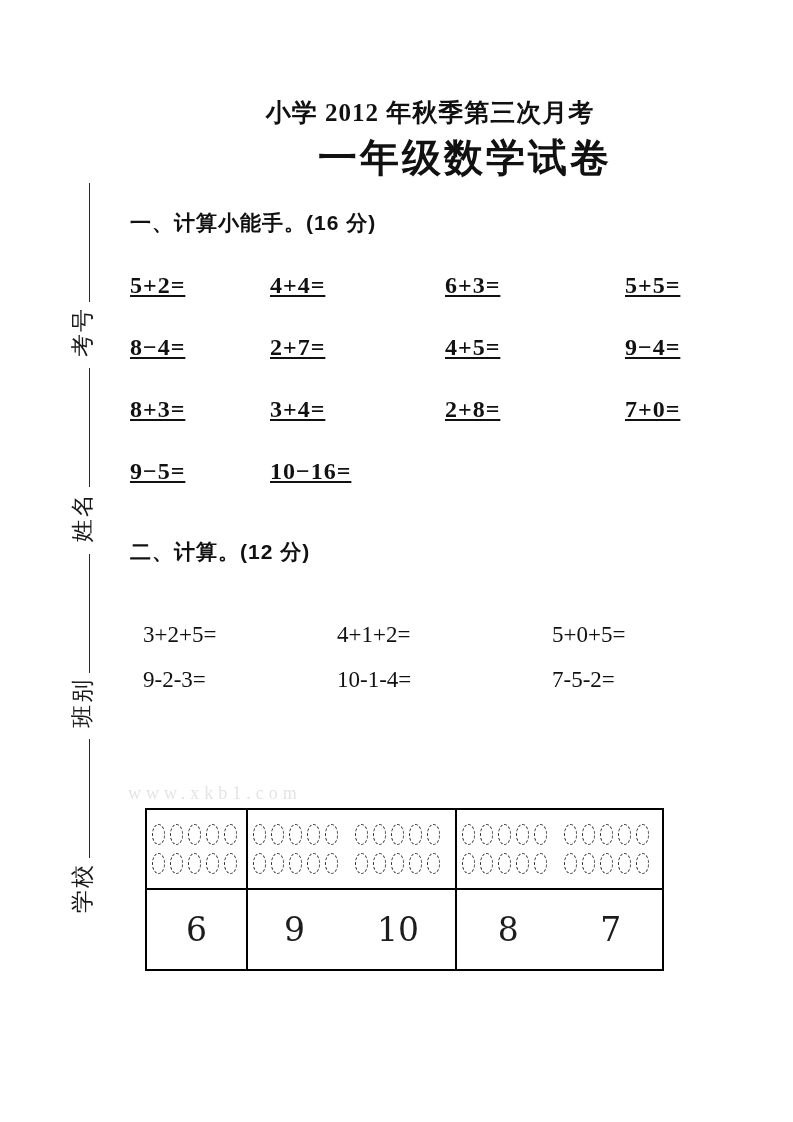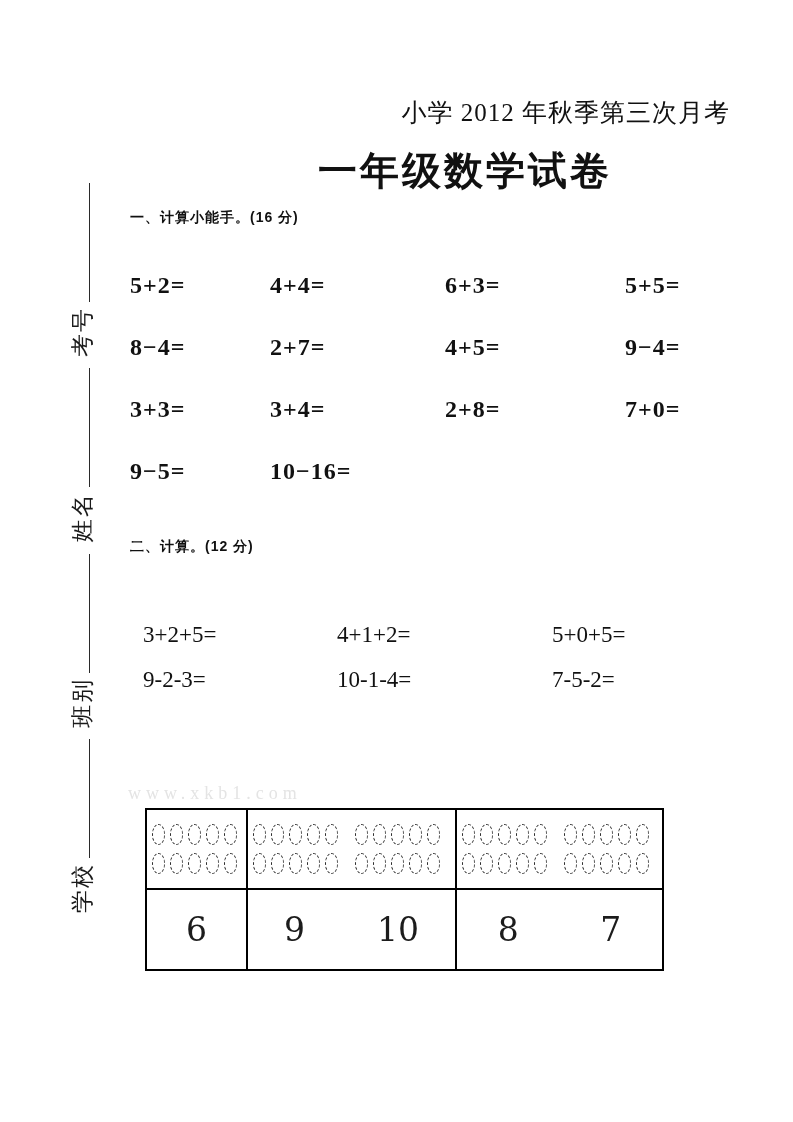--- a/index.html
+++ b/index.html
@@ -32,51 +32,52 @@
   }
   .margin-line {
     flex: 1; height: 2px;
     border-bottom: 1.6px solid #2a2a2a;
     margin: 0 2px 5px 5px;
   }
 
   
   .title {
     position: absolute; left: 130px; top: 96px; width: 600px;
-    text-align: right;
-    font-size: 25px; font-weight: normal; letter-spacing: 1px;
+    text-align: center;
+    font-size: 25px; font-weight: bold; letter-spacing: 1px;
   }
   .subtitle {
-    position: absolute; left: 165px; top: 144px; width: 600px;
+    position: absolute; left: 165px; top: 131px; width: 600px;
     text-align: center;
     font-size: 39px; font-weight: bold; letter-spacing: 3px;
   }
 
   
   .sec-heading {
     position: absolute; left: 130px;
-    font-size: 14px; font-weight: bold; letter-spacing: 1px;
+    font-size: 21px; font-weight: bold; letter-spacing: 1px;
     font-family: "Liberation Sans", sans-serif;
     white-space: nowrap;
   }
   .sec1-h { top: 209px; }
   .sec2-h { top: 538px; }
   .sec3-h { top: 746px; }
 
   
   .s1-grid {
     position: absolute; left: 130px; top: 254px; width: 640px;
     display: grid;
     grid-template-columns: 140px 175px 180px auto;
     grid-auto-rows: 62px;
   }
   .s1-grid .eq {
     font-size: 24px; font-weight: bold;
     line-height: 62px; white-space: nowrap;
     letter-spacing: 1px;
+    text-decoration: underline;
   }
 
   
   .s2-grid {
     position: absolute; left: 143px; top: 612px; width: 620px;
     display: grid;
     grid-template-columns: 194px 215px auto;
     grid-auto-rows: 45px;
   }
   .s2-grid .eq {
@@ -152,21 +153,21 @@
   <div class="sec-heading sec1-h">一、计算小能手。(16 分)</div>
   <div class="s1-grid">
     <span class="eq">5+2=</span>
     <span class="eq">4+4=</span>
     <span class="eq">6+3=</span>
     <span class="eq">5+5=</span>
     <span class="eq">8−4=</span>
     <span class="eq">2+7=</span>
     <span class="eq">4+5=</span>
     <span class="eq">9−4=</span>
-    <span class="eq">3+3=</span>
+    <span class="eq">8+3=</span>
     <span class="eq">3+4=</span>
     <span class="eq">2+8=</span>
     <span class="eq">7+0=</span>
     <span class="eq">9−5=</span>
     <span class="eq">10−16=</span>
   </div>
 
   <div class="sec-heading sec2-h">二、计算。(12 分)</div>
   <div class="s2-grid">
     <span class="eq">3+2+5=</span>

